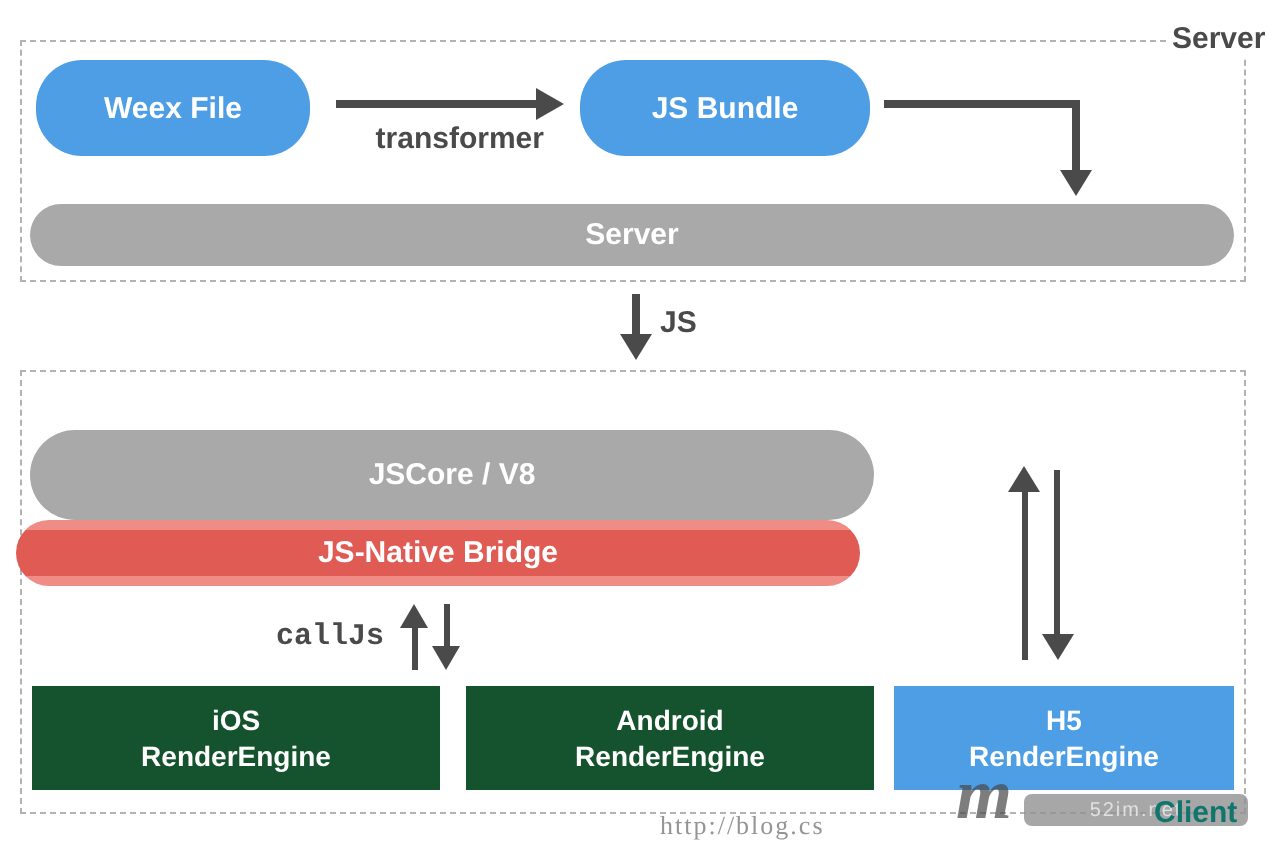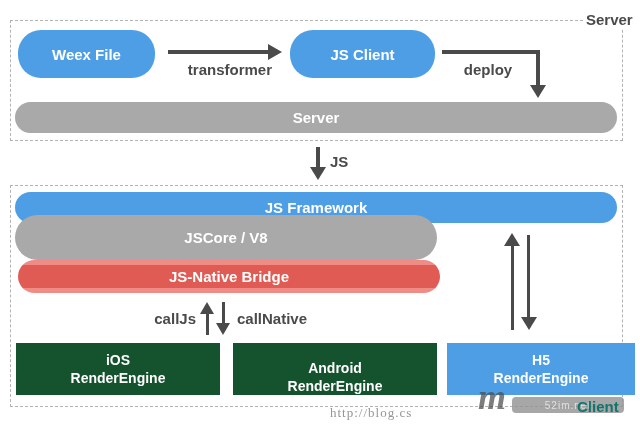--- a/index.html
+++ b/index.html
@@ -49,83 +49,78 @@
     <span>Weex File</span>
   </div>
 
   <div>
     <div class="arrow-line-h" style="left:168px;top:50px;width:102px;"></div>
     <div class="head-right" style="left:268px;top:44px;"></div>
   </div>
   <div class="flow-label" style="left:168px;top:61px;width:104px;text-align:right;">transformer</div>
 
   <div class="box blue t15" style="left:290px;top:30px;width:145px;height:48px;">
-    <span>JS Client</span>
+    <span>JS Bundle</span>
   </div>
 
   <div>
     <div class="arrow-line-h" style="left:442px;top:50px;width:98px;"></div>
     <div class="arrow-line-v" style="left:536px;top:50px;height:36px;"></div>
     <div class="head-down" style="left:530px;top:85px;"></div>
   </div>
-  <div class="flow-label" style="left:453px;top:61px;width:70px;text-align:center;">deploy</div>
 
   <div class="box grayb t15" style="left:15px;top:102px;width:602px;height:31px;">
     <span>Server</span>
   </div>
 
   <div>
     <div class="arrow-line-v" style="left:316px;top:147px;height:22px;"></div>
     <div class="head-down" style="left:310px;top:167px;"></div>
   </div>
   <div class="flow-label" style="left:330px;top:153px;">JS</div>
 
   <div class="dashed-box" style="left:10px;top:185px;width:611px;height:220px;"></div>
 
-  <div class="box blue t15" style="left:15px;top:192px;width:602px;height:31px;">
-    <span>JS Framework</span>
-  </div>
 
   <div class="box grayb t15" style="left:15px;top:215px;width:422px;height:45px;text-align:right;">
     <span>JSCore / V8</span>
   </div>
 
-  <div class="box bridge t15" style="left:18px;top:260px;width:422px;height:33px;">
+  <div class="box bridge t15" style="left:8px;top:260px;width:422px;height:33px;">
     <span>JS-Native Bridge</span>
   </div>
 
   <div>
     <div class="arrow-line-v3" style="left:206px;top:312px;height:23px;"></div>
     <div class="head-up-s" style="left:200px;top:302px;"></div>
   </div>
   <div>
     <div class="arrow-line-v3" style="left:222px;top:302px;height:23px;"></div>
     <div class="head-down-s" style="left:216px;top:323px;"></div>
   </div>
-  <div class="flow-label" style="left:138px;top:310px;width:58px;text-align:right;">callJs</div>
-  <div class="flow-label" style="left:237px;top:310px;">callNative</div>
+  <div class="flow-label" style="left:138px;top:310px;width:58px;font-family:Liberation Mono, monospace;">callJs</div>
 
   <div>
     <div class="arrow-line-v3" style="left:511px;top:245px;height:85px;"></div>
     <div class="head-up" style="left:504px;top:233px;"></div>
   </div>
   <div>
     <div class="arrow-line-v3" style="left:527px;top:235px;height:84px;"></div>
     <div class="head-down" style="left:521px;top:317px;"></div>
   </div>
 
   <div class="box redb t14" style="left:16px;top:343px;width:204px;height:52px;">
     <span>iOS</span>
     <span>RenderEngine</span>
   </div>
-  <div class="box redb t14" style="left:233px;top:343px;width:204px;height:52px;justify-content:flex-end;">
+  <div class="box redb t14" style="left:233px;top:343px;width:204px;height:52px;">
     <span>Android</span>
     <span>RenderEngine</span>
   </div>
-  <div class="box blue t14" style="left:447px;top:343px;width:188px;height:52px;">
+  <div class="box blue t14" style="left:447px;top:343px;width:170px;height:52px;">
     <span>H5</span>
     <span>RenderEngine</span>
   </div>
 
   <div class="wm-url">http://blog.cs</div>
   <div class="wm-logo">m</div>
   <div class="wm-badge">
     <span>52im.net</span>
   </div>
   <div class="client-label">Client</div>

